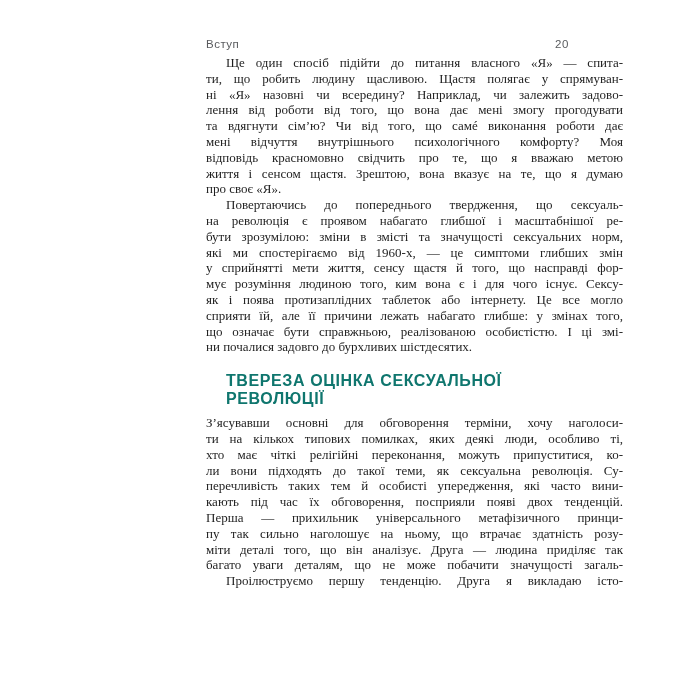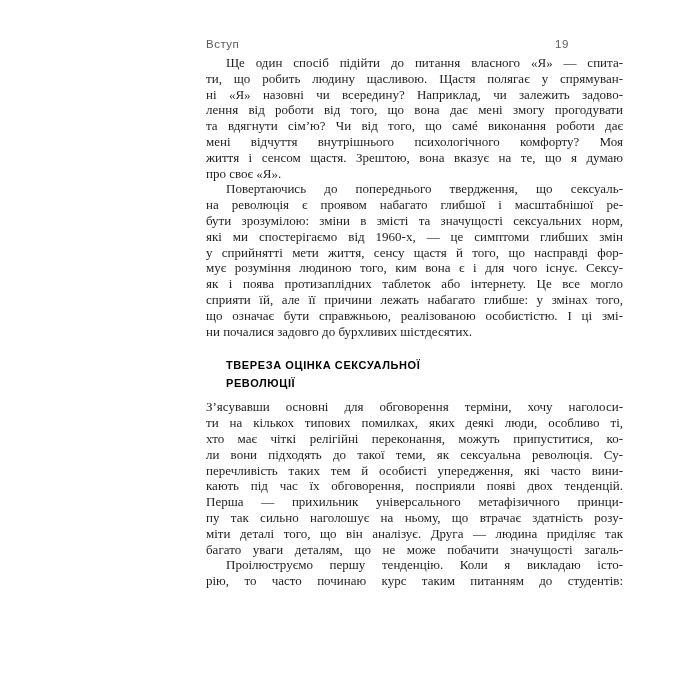--- a/index.html
+++ b/index.html
@@ -40,43 +40,44 @@
     text-align-last: justify;
     max-height: 15.8px;
     overflow: hidden;
   }
   .para .line.last { text-align-last: left; font-family: Liberation Serif, serif; }
   .para .line.indent { text-indent: 20px; }
   .heading {
     margin: 17px 0 7px 20px;
     font-family: "Liberation Sans", "DejaVu Sans", sans-serif;
     font-weight: bold;
-    font-size: 11px;
+    font-size: 16px;
     letter-spacing: 0.6px;
     line-height: 18px;
-    color: #000000;
+    color: #0f766e;
   }
   .heading .line { text-align: left; }
 </style>
 </head>
 <body>
 
 <div class="page">
   <div class="running-header">
     <span class="running-title">Вступ</span>
-    <span class="page-number">19</span>
+    <span class="page-number">20</span>
   </div>
   <div class="text-column">
       <div class="para">
         <div class="line indent">Ще один спосіб підійти до питання власного «Я» — спита-</div>
         <div class="line">ти, що робить людину щасливою. Щастя полягає у спрямуван-</div>
         <div class="line">ні «Я» назовні чи всередину? Наприклад, чи залежить задово-</div>
         <div class="line">лення від роботи від того, що вона дає мені змогу прогодувати</div>
         <div class="line">та вдягнути сім’ю? Чи від того, що самé виконання роботи дає</div>
         <div class="line">мені відчуття внутрішнього психологічного комфорту? Моя</div>
+        <div class="line">відповідь красномовно свідчить про те, що я вважаю метою</div>
         <div class="line">життя і сенсом щастя. Зрештою, вона вказує на те, що я думаю</div>
         <div class="line last">про своє «Я».</div>
       </div>
       <div class="para">
         <div class="line indent">Повертаючись до попереднього твердження, що сексуаль-</div>
         <div class="line">на революція є проявом набагато глибшої і масштабнішої ре-</div>
         <div class="line">бути зрозумілою: зміни в змісті та значущості сексуальних норм,</div>
         <div class="line">які ми спостерігаємо від 1960-х, — це симптоми глибших змін</div>
         <div class="line">у сприйнятті мети життя, сенсу щастя й того, що насправді фор-</div>
         <div class="line">мує розуміння людиною того, ким вона є і для чого існує. Сексу-</div>
@@ -95,17 +96,16 @@
         <div class="line">хто має чіткі релігійні переконання, можуть припуститися, ко-</div>
         <div class="line">ли вони підходять до такої теми, як сексуальна революція. Су-</div>
         <div class="line">перечливість таких тем й особисті упередження, які часто вини-</div>
         <div class="line">кають під час їх обговорення, посприяли появі двох тенденцій.</div>
         <div class="line">Перша — прихильник універсального метафізичного принци-</div>
         <div class="line">пу так сильно наголошує на ньому, що втрачає здатність розу-</div>
         <div class="line">міти деталі того, що він аналізує. Друга — людина приділяє так</div>
         <div class="line">багато уваги деталям, що не може побачити значущості загаль-</div>
       </div>
       <div class="para">
-        <div class="line indent">Проілюструємо першу тенденцію. Коли я викладаю істо-</div>
-        <div class="line">рію, то часто починаю курс таким питанням до студентів:</div>
+        <div class="line indent">Проілюструємо першу тенденцію. Друга я викладаю істо-</div>
       </div>
     </div>
 </div>
 
 </body></html>

